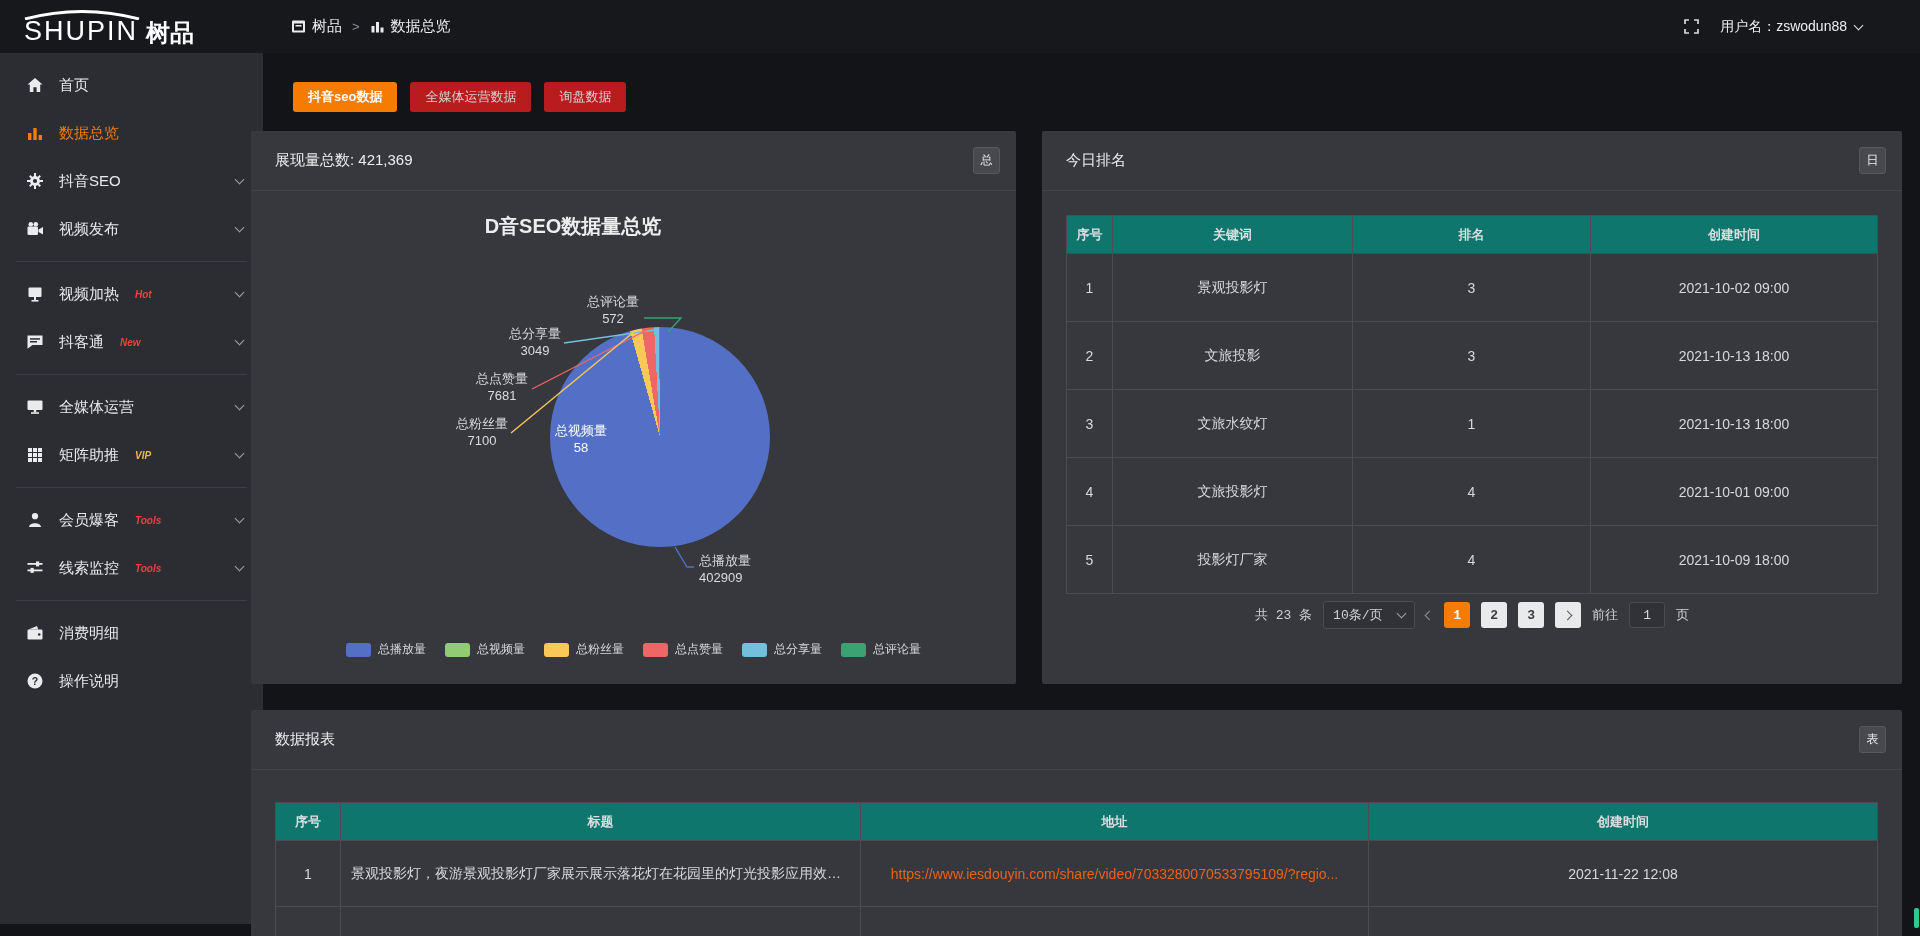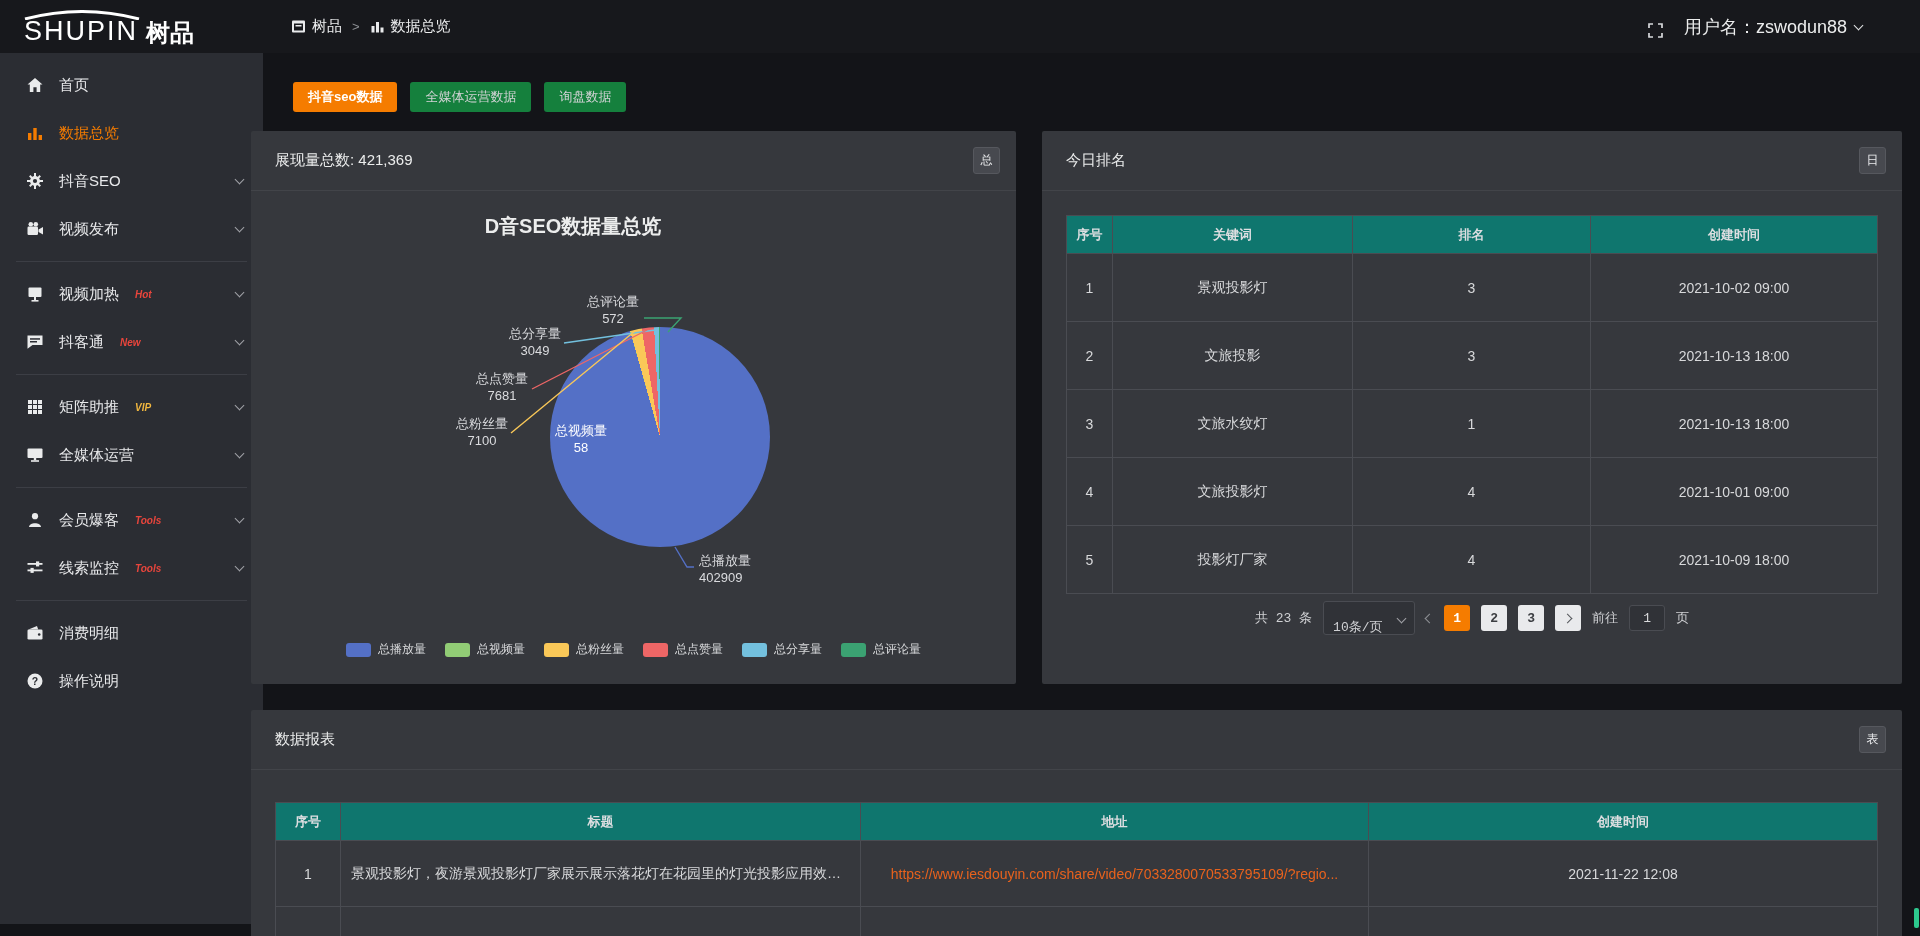--- a/index.html
+++ b/index.html
@@ -12,40 +12,40 @@
   }
   
   .header { position:absolute; top:0; left:0; right:0; height:53px; background:#17181c; display:flex; align-items:center; z-index:5; }
   .logo { width:263px; padding-left:24px; display:flex; align-items:flex-end; position:relative; cursor:pointer; }
   .logo-arc { position:absolute; top:2px; left:22px; }
   .logo-en { font-size:27px; font-weight:normal; letter-spacing:2px; color:#fff; line-height:1; padding-top:10px; }
   .logo-cn { font-size:24px; font-weight:bold; color:#fff; margin-left:8px; line-height:1.05; }
   .breadcrumb { display:flex; align-items:center; gap:10px; margin-left:28px; font-size:15px; color:#ecedee; }
   .bc-item { display:flex; align-items:center; gap:6px; cursor:pointer; }
   .bc-sep { color:#8d8f94; font-size:13px; }
-  .header-right { margin-left:auto; margin-right:58px; display:flex; align-items:flex-end; gap:20px; font-size:18px; color:#eceded; }
+  .header-right { margin-left:auto; margin-right:58px; display:flex; align-items:flex-start; gap:20px; font-size:14px; color:#eceded; }
   .fs-btn { cursor:pointer; display:flex; }
   .user-entry { display:flex; align-items:center; gap:8px; cursor:pointer; }
   .chev { width:7px; height:7px; border-right:1.5px solid #a0a2a7; border-bottom:1.5px solid #a0a2a7; transform:rotate(45deg); display:inline-block; margin-top:-3px; }
   .chev.white { border-color:#e3e4e6; }
   
   .sidebar { position:absolute; top:53px; left:0; bottom:12px; width:263px; background:#2b2d33; padding-top:8px; }
   .side-item { height:48px; display:flex; align-items:center; padding:0 20px 0 25px; font-size:15px; color:#e8e9eb; cursor:pointer; }
   .side-item .icon { width:19px; display:flex; justify-content:center; margin-right:15px; }
   .side-item .icon svg { fill:#eaebec; }
   .side-item.active { color:#f57c00; }
   .side-item.active .icon svg { fill:#f57c00; }
   .badge { font-style:italic; font-weight:bold; font-size:10px; margin-left:16px; }
   .badge.red { color:#e8453c; }
   .badge.gold { color:#f0b63f; }
   .side-item .chev { margin-left:auto; }
   .side-divider { height:1px; background:#3c3e45; margin:8px 16px; }
   
   .tabs { position:absolute; left:251px; top:82px; display:flex; gap:13px;padding-left:42px; }
-  .tab { height:30px; padding:0 15px; display:flex; align-items:center; background:#15803d; color:#d2d3d5; font-size:13px; border-radius:3px; cursor:pointer; }
+  .tab { height:30px; padding:0 15px; display:flex; align-items:center; background:#b91c1c; color:#d2d3d5; font-size:13px; border-radius:3px; cursor:pointer; }
   .tab.active { background:#f57c00; color:#fff; font-weight:bold; }
   
   .panel { position:absolute; background:#36383d; border-radius:2px; }
   .panel-head { height:60px; display:flex; align-items:center; padding:0 16px 0 24px; border-bottom:1px solid #424449; font-size:15px; color:#eceded; }
   .corner-btn { margin-left:auto; min-width:27px; height:27px; background:#47494f; border:1px solid #56585e; border-radius:3px; color:#e9eaec; font-size:12px; display:flex; align-items:center; justify-content:center; cursor:pointer; }
   #overview-panel { left:251px; top:131px; width:765px; height:553px; }
   #ranking-panel  { left:1042px; top:131px; width:860px; height:553px; }
   #report-panel   { left:251px; top:710px; width:1651px; height:390px; }
   
   .chart-body { position:relative; height:492px; }
@@ -66,21 +66,21 @@
   td { font-size:14px; color:#d8d9db; }
   .rank-table { margin:24px 24px 0 24px; width:812px; }
   .rank-table td { height:68px; }
   .report-table { margin:32px 24px 0 24px; width:1603px; }
   .report-table td { height:66px; }
   td.title-cell { text-align:left; padding:0 10px; white-space:nowrap; text-overflow:ellipsis; }
   td.link-cell { padding:0 8px; white-space:nowrap; text-overflow:ellipsis; }
   .link { color:#e8621d; cursor:pointer; }
   
   .pagination { display:flex; align-items:center; justify-content:center; gap:11px; margin-top:7px; font-size:13px; color:#cfd0d3;font-family:Liberation Mono, monospace; }
-  .page-select { width:92px; height:28px; background:#303237; border:1px solid #4a4c52; border-radius:3px; display:flex; justify-content:space-between; padding:16px 9px; cursor:pointer; }
+  .page-select { width:92px; height:28px; background:#303237; border:1px solid #4a4c52; border-radius:3px; display:flex; align-items:center; justify-content:space-between; padding:8px 9px; cursor:pointer; }
   .pager-arrow { width:7px; height:7px; border-right:1.6px solid #8e9095; border-bottom:1.6px solid #8e9095; display:inline-block; cursor:pointer; }
   .pager-arrow.prev { transform:rotate(135deg); }
   .page-btn { min-width:26px; height:26px; border-radius:3px; background:#e9eaec; color:#3c3e42; display:flex; align-items:center; justify-content:center; font-size:13px; font-weight:bold; cursor:pointer; }
   .page-btn.active { background:#f57c00; color:#fff; }
   .page-btn .next-arrow { width:7px; height:7px; border-right:1.6px solid #55575c; border-bottom:1.6px solid #55575c; transform:rotate(-45deg); display:inline-block; margin-left:-2px; }
   .goto-input { width:36px; height:26px; background:#303237; border:1px solid #4a4c52; border-radius:3px; color:#d9dadc; text-align:center; font-size:13px; font-family:inherit; }
   
   .scroll-indicator { position:absolute; right:1px; bottom:8px; width:5px; height:20px; border-radius:2px; background:#2dc98e; }
 </style>
 </head>
@@ -203,46 +203,46 @@
     <span>抖客通</span>
     <span class="badge red">New</span>
     <span class="chev"></span>
   </div>
 
   <div class="side-divider"></div>
 
   <div class="side-item">
     <span class="icon">
         <svg width="18" height="18" viewBox="0 0 18 18">
+          <rect x="1.5" y="2.5" width="15" height="9.5" rx="1"></rect>
+          <rect x="7.8" y="12" width="2.4" height="2.2"></rect>
+          <rect x="5" y="14.2" width="8" height="1.6"></rect>
+        </svg>
+      </span>
+    <span>全媒体运营</span>
+    <span class="chev"></span>
+  </div>
+  <div class="side-item">
+    <span class="icon">
+        <svg width="18" height="18" viewBox="0 0 18 18">
           <g>
             <rect x="2" y="2" width="4" height="4"></rect>
             <rect x="7" y="2" width="4" height="4"></rect>
             <rect x="12" y="2" width="4" height="4"></rect>
             <rect x="2" y="7" width="4" height="4"></rect>
             <rect x="7" y="7" width="4" height="4"></rect>
             <rect x="12" y="7" width="4" height="4"></rect>
             <rect x="2" y="12" width="4" height="4"></rect>
             <rect x="7" y="12" width="4" height="4"></rect>
             <rect x="12" y="12" width="4" height="4"></rect>
           </g>
         </svg>
       </span>
     <span>矩阵助推</span>
     <span class="badge gold">VIP</span>
-    <span class="chev"></span>
-  </div>
-  <div class="side-item">
-    <span class="icon">
-        <svg width="18" height="18" viewBox="0 0 18 18">
-          <rect x="1.5" y="2.5" width="15" height="9.5" rx="1"></rect>
-          <rect x="7.8" y="12" width="2.4" height="2.2"></rect>
-          <rect x="5" y="14.2" width="8" height="1.6"></rect>
-        </svg>
-      </span>
-    <span>全媒体运营</span>
     <span class="chev"></span>
   </div>
 
   <div class="side-divider"></div>
 
   <div class="side-item">
     <span class="icon">
         <svg width="18" height="18" viewBox="0 0 18 18">
           <circle cx="9" cy="5.2" r="3.1"></circle>
           <path d="M3 16 C3 10.9 15 10.9 15 16 Z"></path>

